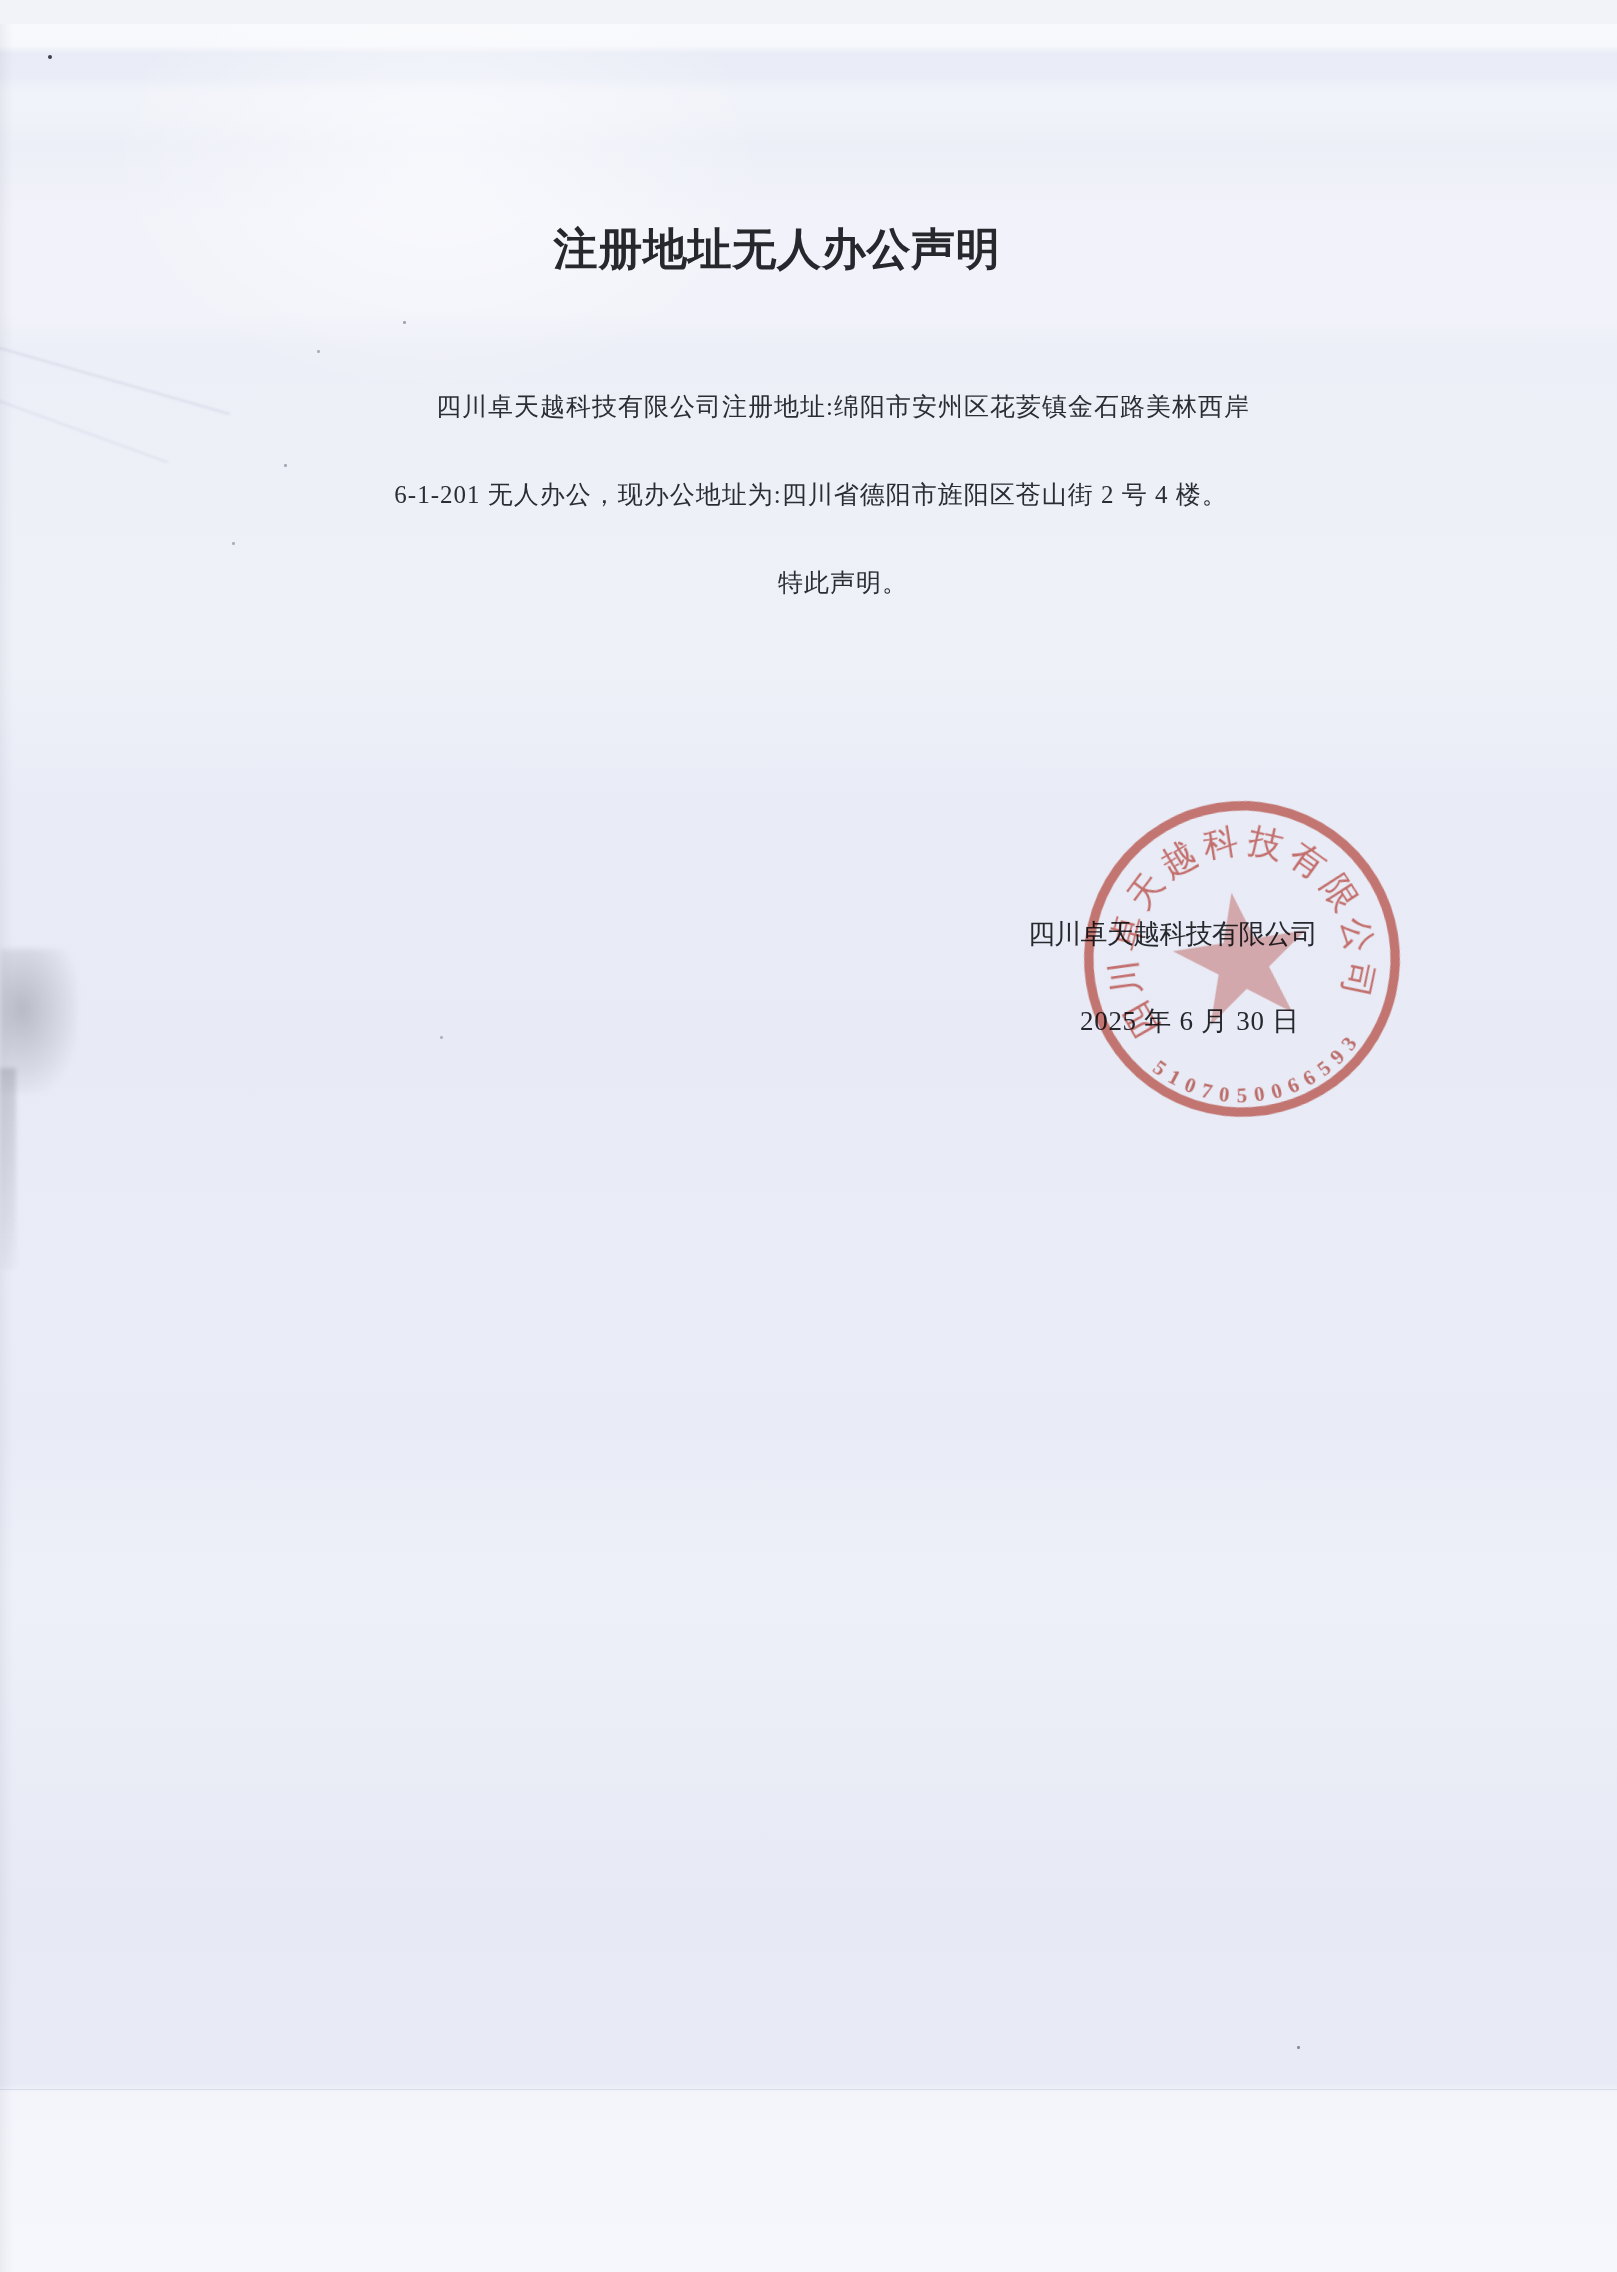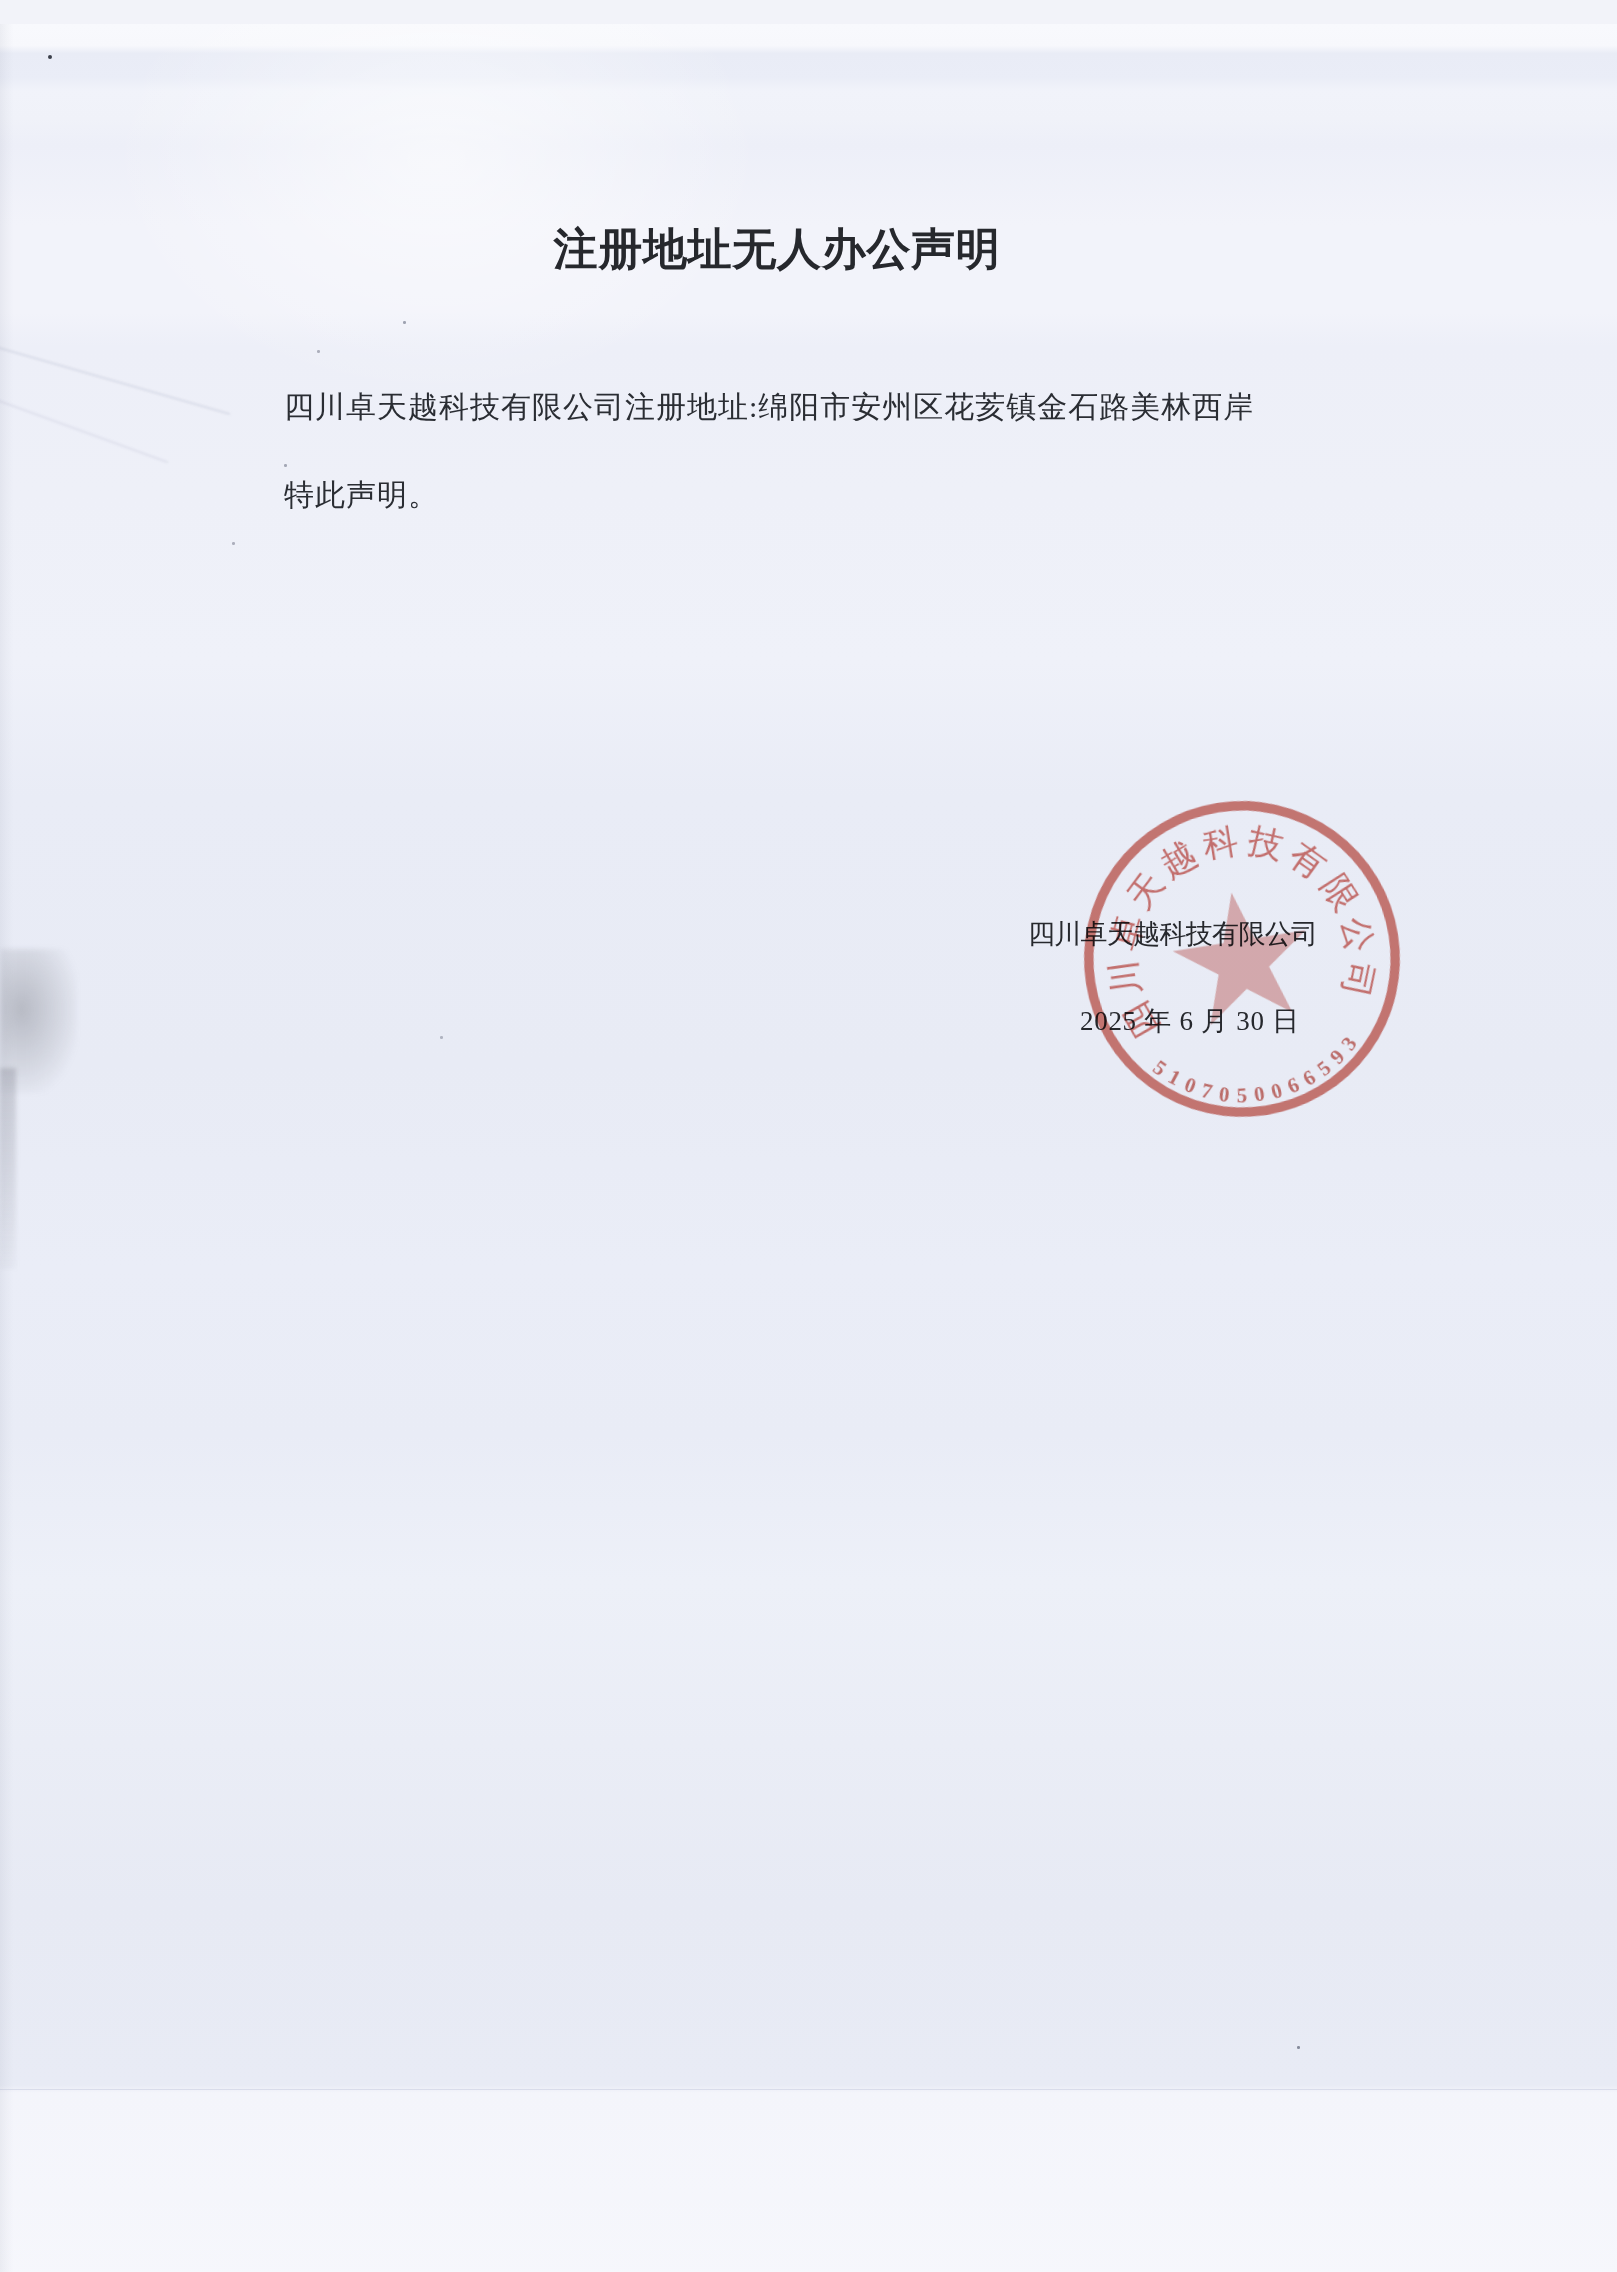--- a/index.html
+++ b/index.html
@@ -37,22 +37,23 @@
     text-align: center;
     font-size: 44px; font-weight: 700;
     letter-spacing: 0.7px;
     color: #26282d;
   }
 
   .paragraph {
     position: absolute;
     left: 220px; top: 339px; width: 1182px;
     color: #2a2d33;
-    font-size: 30px;
+    font-size: 25px;
     letter-spacing: 1px;
+    text-align: center;
   }
   .para-line { line-height: 88px; white-space: nowrap; }
   .para-line.indent { padding-left: 64px; }
 
   .sig-company {
     position: absolute;
     left: 1028px; top: 892px;
     font-size: 27px; letter-spacing: -0.7px;
     color: #26282d; white-space: nowrap;
   }
@@ -137,20 +138,21 @@
   <div class="speck speck-3"></div>
   <div class="speck speck-4"></div>
   <div class="speck speck-5"></div>
   <div class="speck speck-6"></div>
   <div class="speck speck-7"></div>
 
   <h1 class="title">注册地址无人办公声明</h1>
 
   <div class="paragraph">
     <div class="para-line indent">四川卓天越科技有限公司注册地址:绵阳市安州区花荄镇金石路美林西岸</div>
+    <div class="para-line">6-1-201 无人办公，现办公地址为:四川省德阳市旌阳区苍山街 2 号 4 楼。</div>
     <div class="para-line indent">特此声明。</div>
   </div>
 
   <div class="sig-company">四川卓天越科技有限公司</div>
   <div class="sig-date">2025 年 6 月 30 日</div>
 
   <svg class="stamp" viewBox="0 0 500 500" xmlns="http://www.w3.org/2000/svg">
     <defs>
       <filter id="inksoft" x="-10%" y="-10%" width="120%" height="120%">
         <feGaussianBlur stdDeviation="0.9"></feGaussianBlur>

